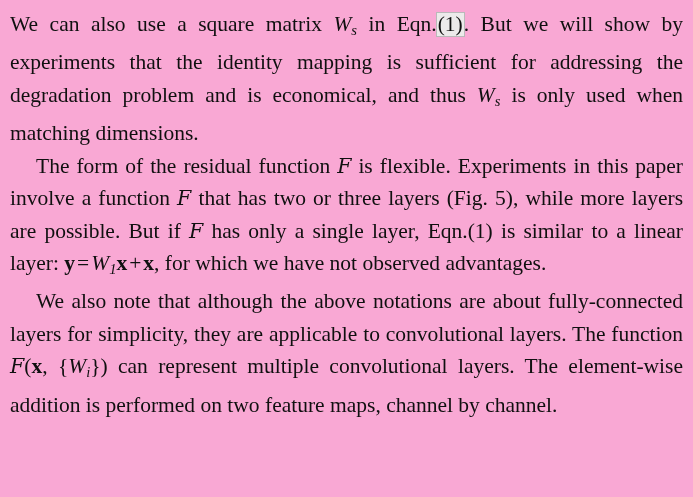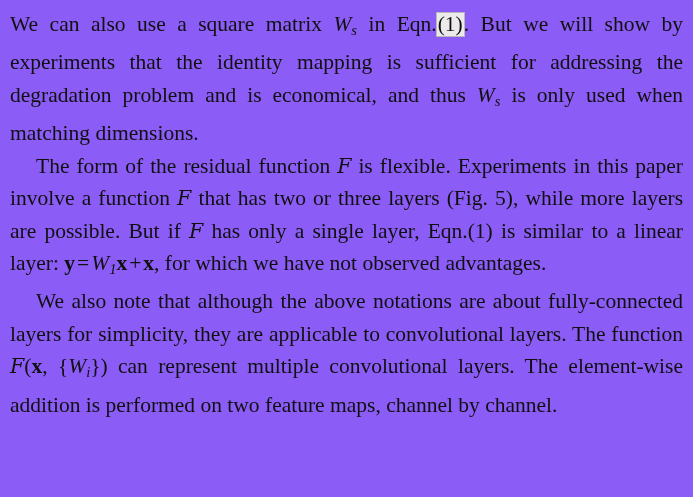--- a/index.html
+++ b/index.html
@@ -12,21 +12,21 @@
     background: #f3f2f0;
     font-family: "Liberation Serif", serif;
     color: #101010;
     overflow: hidden;
   }
   #page {
     width: 693px;
     height: 497px;
     box-sizing: border-box;
     padding: 8px 10px 0 10px;
-    background: #8b5cf6;
+    background: #f9a8d4;
   }
   .para {
     font-size: 21.5px;
     line-height: 32.4px;
     text-align: justify;
     text-justify: inter-word;
     margin: 0;
   }
   .para + .para {
     text-indent: 26px;

